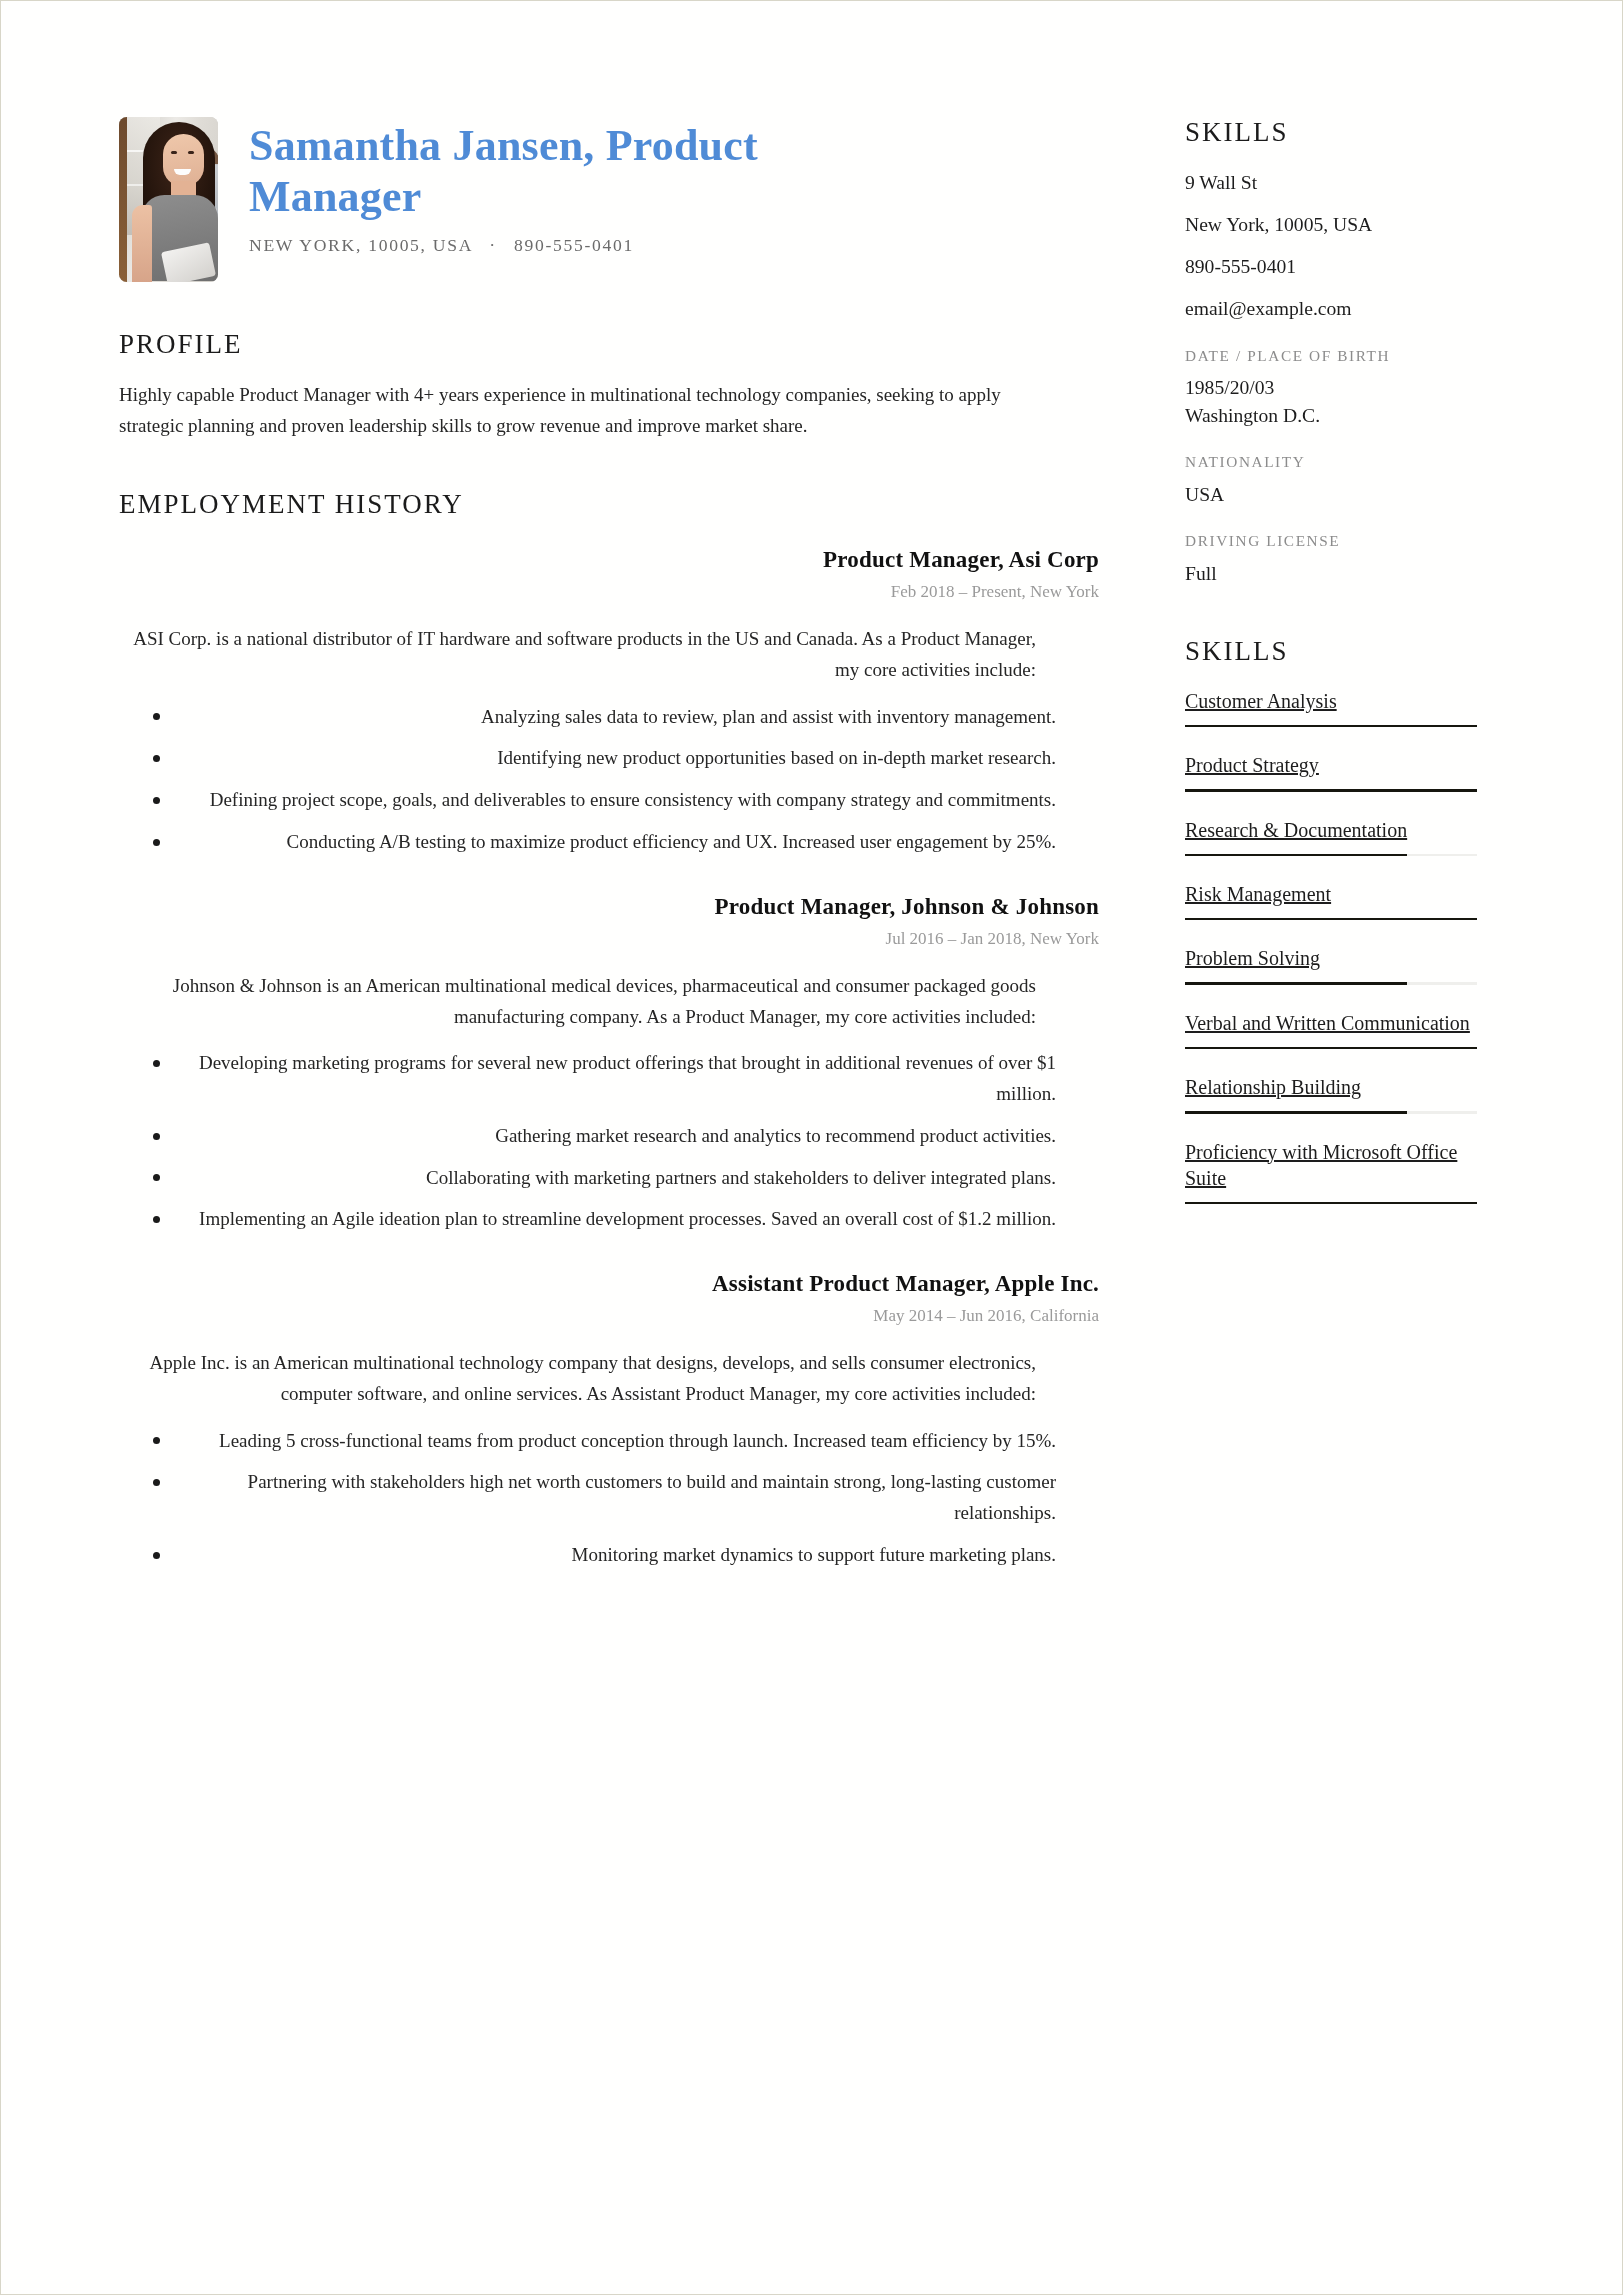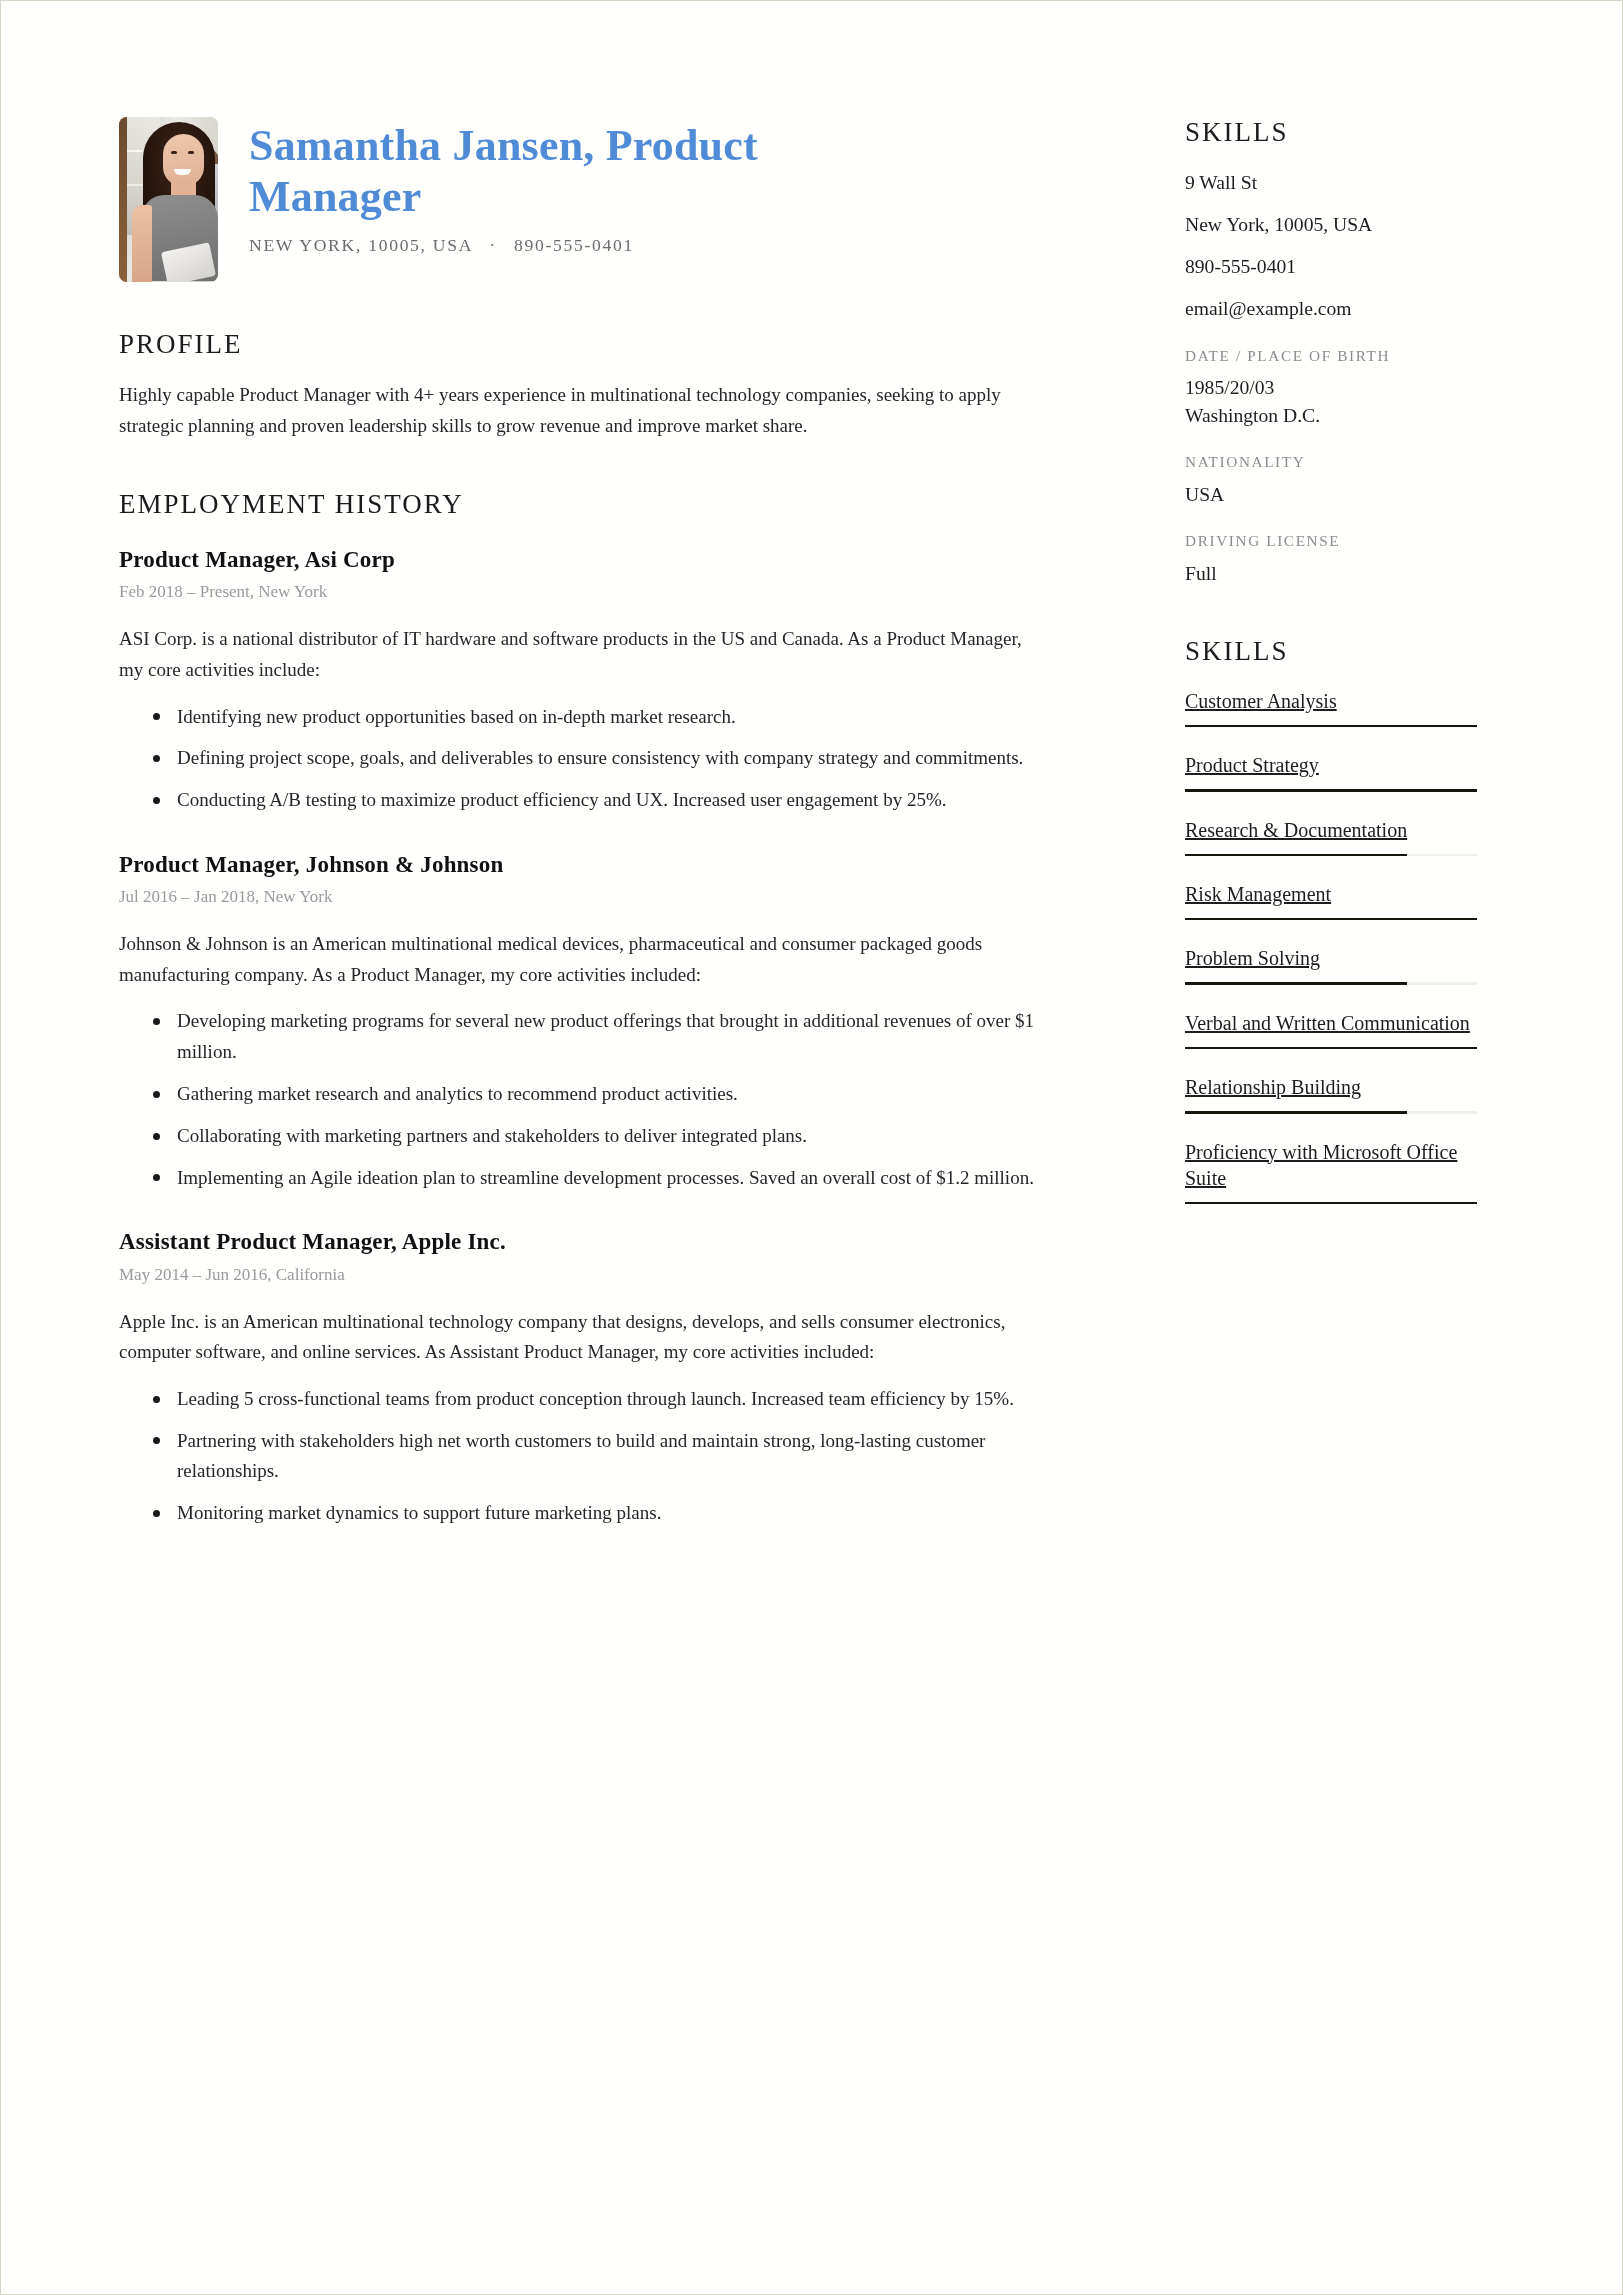--- a/index.html
+++ b/index.html
@@ -179,20 +179,21 @@
   .body-text {
     font-size: 19px;
     line-height: 1.62;
     color: #262626;
     margin: 0;
     max-width: 925px;
   }
 
   .job {
     margin-top: 36px;
+    text-align: right;
   }
   .job:first-of-type { margin-top: 27px; }
   .job-title {
     font-size: 23px;
     font-weight: 700;
     color: #111111;
     margin: 0 0 9.4px 0;
     letter-spacing: 0.2px;
   }
   .job-meta {
@@ -331,20 +332,21 @@
         </div>
 
         <div class="section">
           <h2 class="section-title">EMPLOYMENT HISTORY</h2>
 
           <div class="job">
             <h3 class="job-title">Product Manager, Asi Corp</h3>
             <p class="job-meta">Feb 2018 – Present, New York</p>
             <p class="job-desc">ASI Corp. is a national distributor of IT hardware and software products in the US and Canada. As a Product Manager, my core activities include:</p>
             <ul class="bullets">
+              <li>Analyzing sales data to review, plan and assist with inventory management.</li>
               <li>Identifying new product opportunities based on in-depth market research.</li>
               <li>Defining project scope, goals, and deliverables to ensure consistency with company strategy and commitments.</li>
               <li>Conducting A/B testing to maximize product efficiency and UX. Increased user engagement by 25%.</li>
             </ul>
           </div>
 
           <div class="job">
             <h3 class="job-title">Product Manager, Johnson &amp; Johnson</h3>
             <p class="job-meta">Jul 2016 – Jan 2018, New York</p>
             <p class="job-desc">Johnson &amp; Johnson is an American multinational medical devices, pharmaceutical and consumer packaged goods manufacturing company. As a Product Manager, my core activities included:</p>

